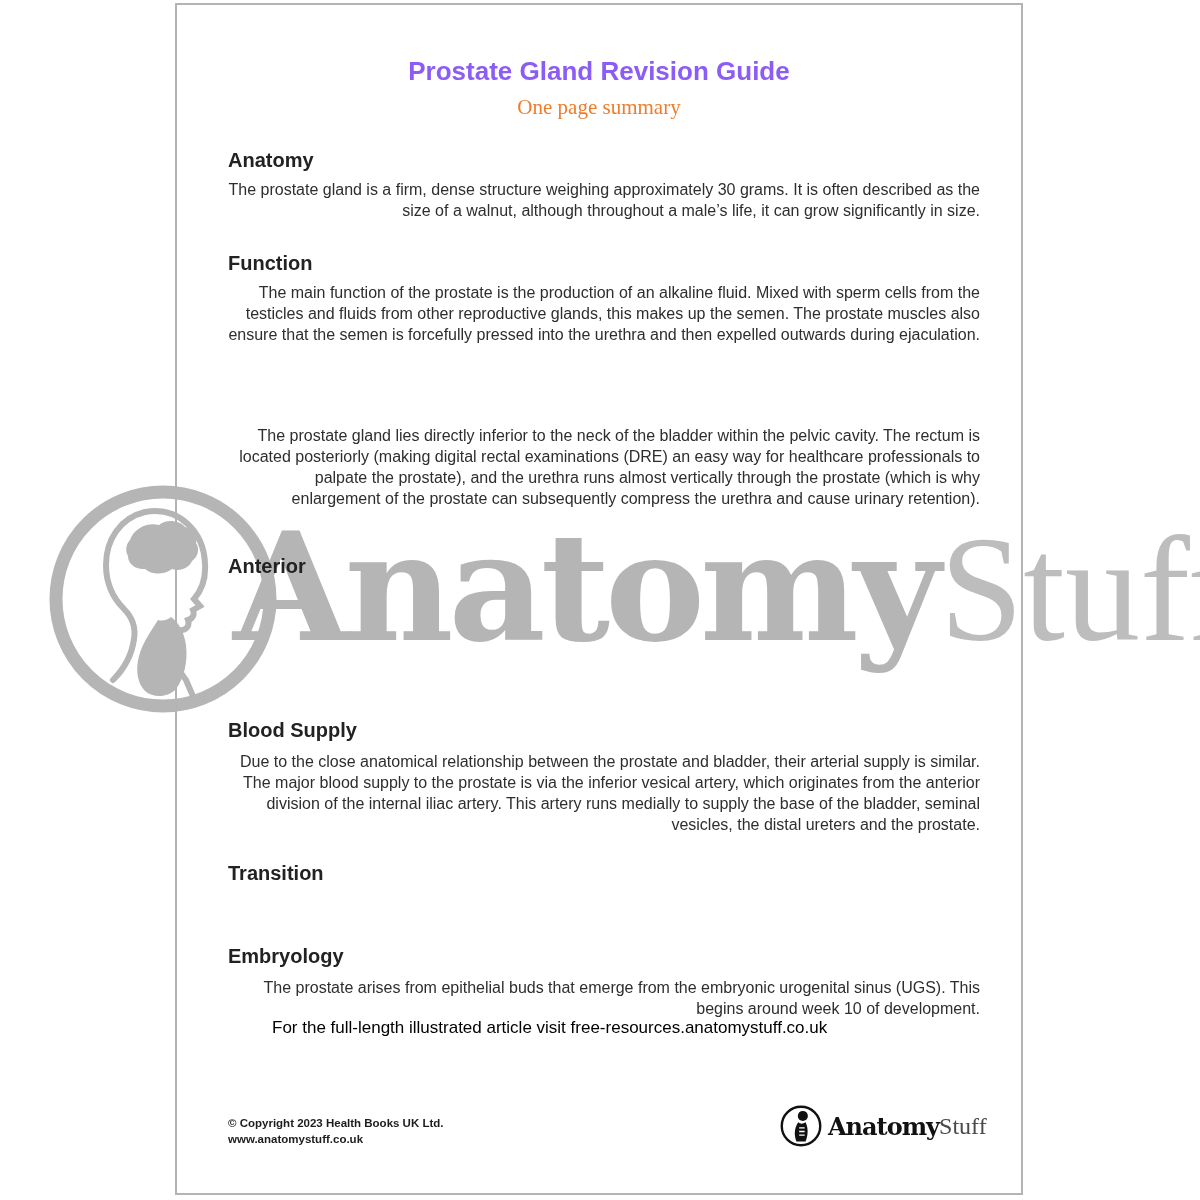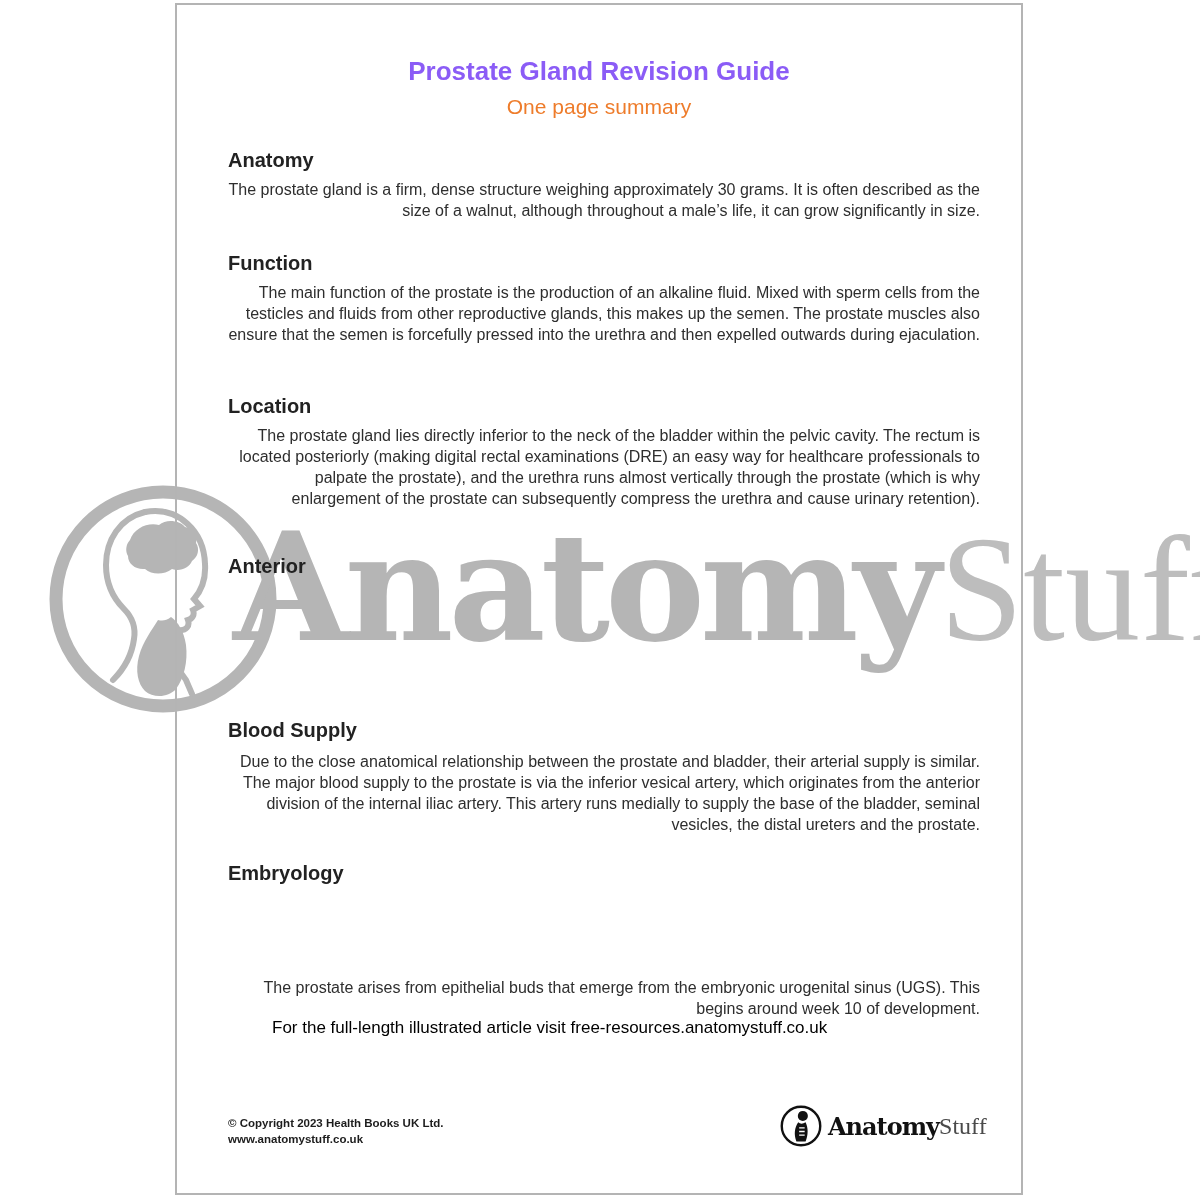--- a/index.html
+++ b/index.html
@@ -31,21 +31,21 @@
     font-size:150px; letter-spacing:0px; color:#bdbdbd; margin-left:4px;
   }
   
   .content { position:absolute; left:0; top:0; width:1200px; height:1200px; z-index:2; }
   .title {
     position:absolute; left:175px; top:56px; width:848px; text-align:center;
     font-size:26px; font-weight:bold; color:#8b5cf6;
   }
   .subtitle {
     position:absolute; left:175px; top:95px; width:848px; text-align:center;
-    font-size:21px; font-weight:normal; color:#ee7c2b;
+    font-size:21px; font-weight:normal; color:#ee7c2b;font-family:Liberation Serif, serif;
   }
   .h { position:absolute; left:228px; width:752px; font-size:20px; font-weight:bold; color:#222222; }
   .b { position:absolute; left:228px; width:752px; font-size:16px; line-height:21px; color:#2e2e2e;text-align:right; }
   .b ul { margin:0; padding:0; list-style:none; }
   .h-anatomy{top:149px} .b-anatomy{top:179px}
   .h-function{top:252px} .b-function{top:282px}
   .h-location{top:395px} .b-location{top:425px}
   .h-histology{top:555px} .b-histology{top:587px}
   .h-blood{top:719px} .b-blood{top:751px}
   .h-innervation{top:862px} .b-innervation{top:894px}
@@ -99,30 +99,30 @@
 
   <div class="title">Prostate Gland Revision Guide</div>
   <div class="subtitle">One page summary</div>
 
   <div class="h h-anatomy">Anatomy</div>
   <div class="b b-anatomy">The prostate gland is a firm, dense structure weighing approximately 30 grams. It is often described as the size of a walnut, although throughout a male’s life, it can grow significantly in size.</div>
 
   <div class="h h-function">Function</div>
   <div class="b b-function">The main function of the prostate is the production of an alkaline fluid. Mixed with sperm cells from the testicles and fluids from other reproductive glands, this makes up the semen. The prostate muscles also ensure that the semen is forcefully pressed into the urethra and then expelled outwards during ejaculation.</div>
 
-  <div class="h h-location">Location</div>
   <div class="b b-location">The prostate gland lies directly inferior to the neck of the bladder within the pelvic cavity. The rectum is located posteriorly (making digital rectal examinations (DRE) an easy way for healthcare professionals to palpate the prostate), and the urethra runs almost vertically through the prostate (which is why enlargement of the prostate can subsequently compress the urethra and cause urinary retention).</div>
 
   <div class="h h-histology">Anterior</div>
 
   <div class="h h-blood">Blood Supply</div>
   <div class="b b-blood">Due to the close anatomical relationship between the prostate and bladder, their arterial supply is similar. The major blood supply to the prostate is via the inferior vesical artery, which originates from the anterior division of the internal iliac artery. This artery runs medially to supply the base of the bladder, seminal vesicles, the distal ureters and the prostate.</div>
 
-  <div class="h h-innervation">Embryology</div>
+  <div class="h h-innervation">Transition</div>
 
+  <div class="h h-embryology">Embryology</div>
   <div class="b b-embryology">The prostate arises from epithelial buds that emerge from the embryonic urogenital sinus (UGS). This begins around week 10 of development.</div>
 
   <div class="link-line">For the full-length illustrated article visit free-resources.anatomystuff.co.uk</div>
 
   <div class="copyright">
     <div>© Copyright 2023 Health Books UK Ltd.</div>
     <div>www.anatomystuff.co.uk</div>
   </div>
 
   <div class="footer-logo">

